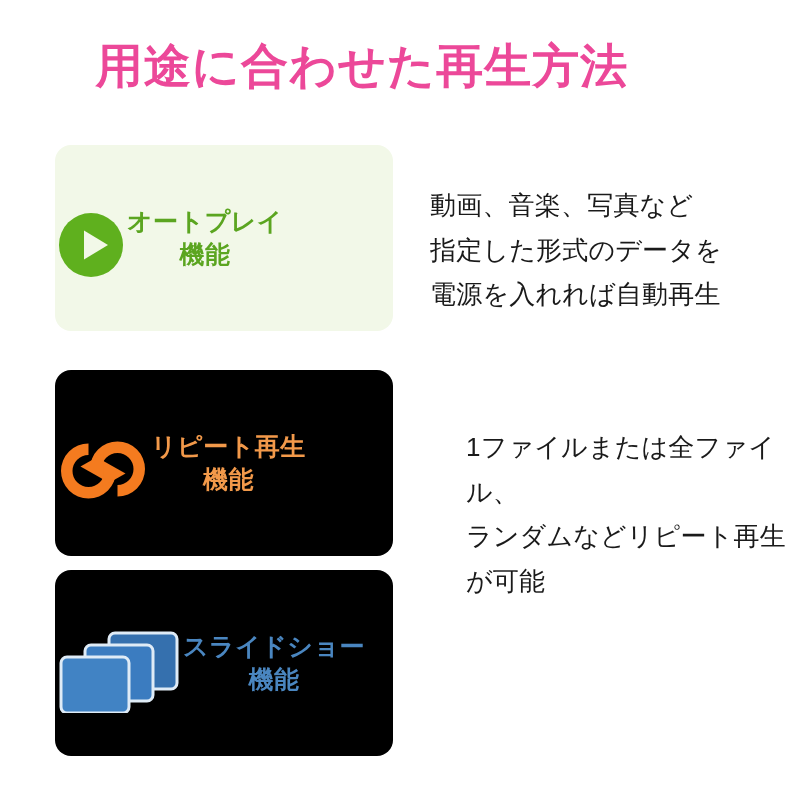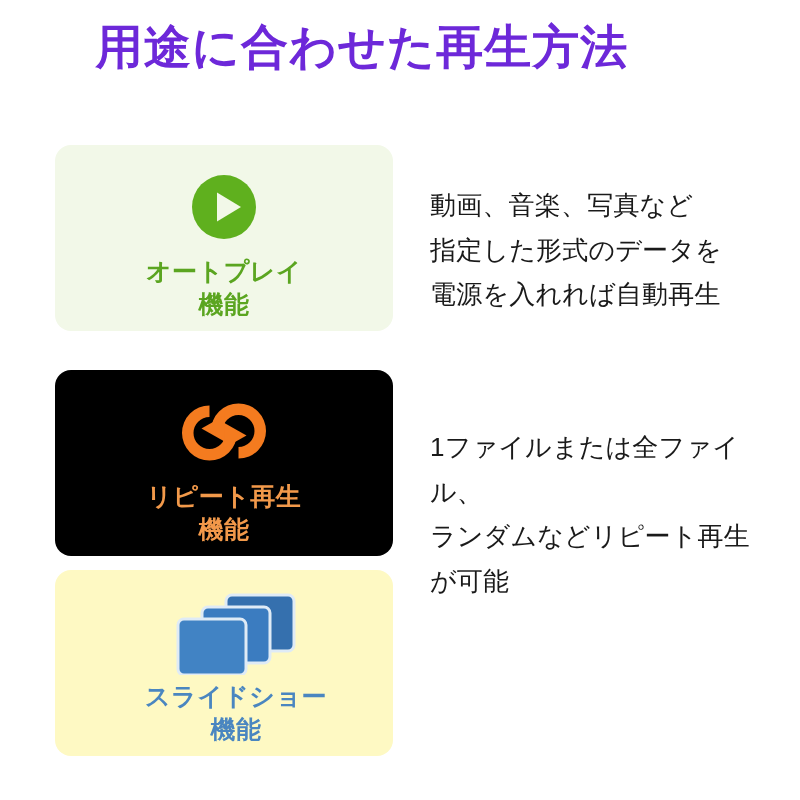--- a/index.html
+++ b/index.html
@@ -20,27 +20,27 @@
     position: relative;
     width: 800px;
     height: 800px;
     box-sizing: border-box;
   }
 
   
   .page-title {
     position: absolute;
     left: 0;
-    top: 21px;
+    top: 40px;
     width: 724px;
     text-align: center;
     font-size: 47px;
     font-weight: bold;
     letter-spacing: 1px;
-    color: #6d28d9;
+    color: #ec4899;
     line-height: 1.1;
     white-space: nowrap;
   }
 
   
   .feature-row {
     position: absolute;
     left: 0;
     width: 800px;
     height: 188px;
@@ -51,27 +51,27 @@
 
   .feature-card {
     position: absolute;
     left: 55px;
     top: 0;
     width: 338px;
     height: 186px;
     border-radius: 16px;
     box-sizing: border-box;
     display: flex;
-    flex-direction: column;
+    flex-direction: row;
     align-items: center;
     justify-content: flex-start;
   }
   .card-green  { background: #f2f8e8; }
   .card-orange { background: #000000; }
-  .card-blue   { background: #fef9c3; padding-left: 24px; }
+  .card-blue   { background: #000000; }
 
   .icon-wrap {
     height: 96px;
     margin-top: 14px;
     display: flex;
     align-items: center;
     justify-content: center;
   }
 
   .card-label {
@@ -91,21 +91,21 @@
     position: absolute;
     left: 430px;
     width: 330px;
     font-size: 26px;
     line-height: 1.72;
     color: #1a1a1a;
     white-space: pre-line;
     letter-spacing: 0.2px;
   }
   .desc-1 { top: 38px; }
-  .desc-2 { top: 55px; }
+  .desc-2 { top: 55px; margin-left: 36px; }
   .desc-3 { top: 52px; }
 
   
   .play-icon   { display: block; }
   .repeat-icon { display: block; }
   .slides-icon { display: block; }
 </style>
 </head>
 <body>
 

